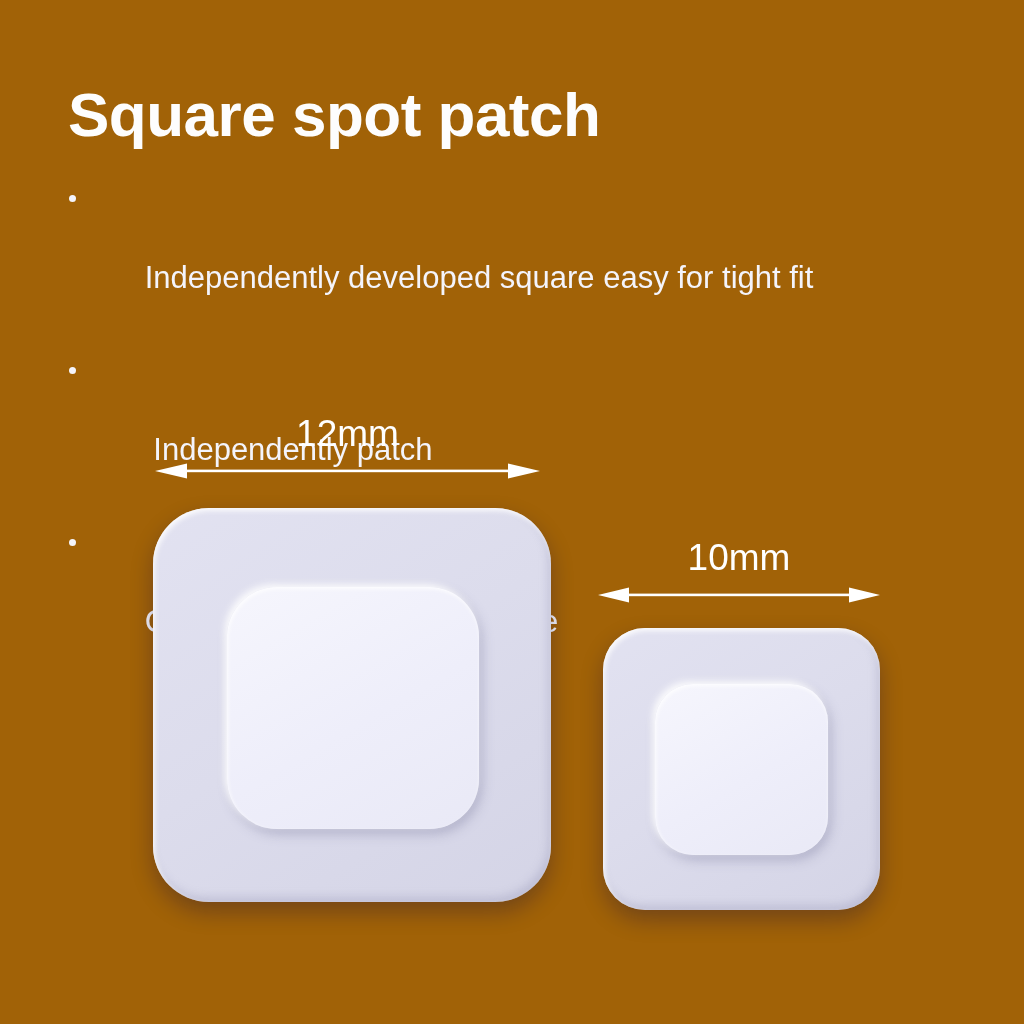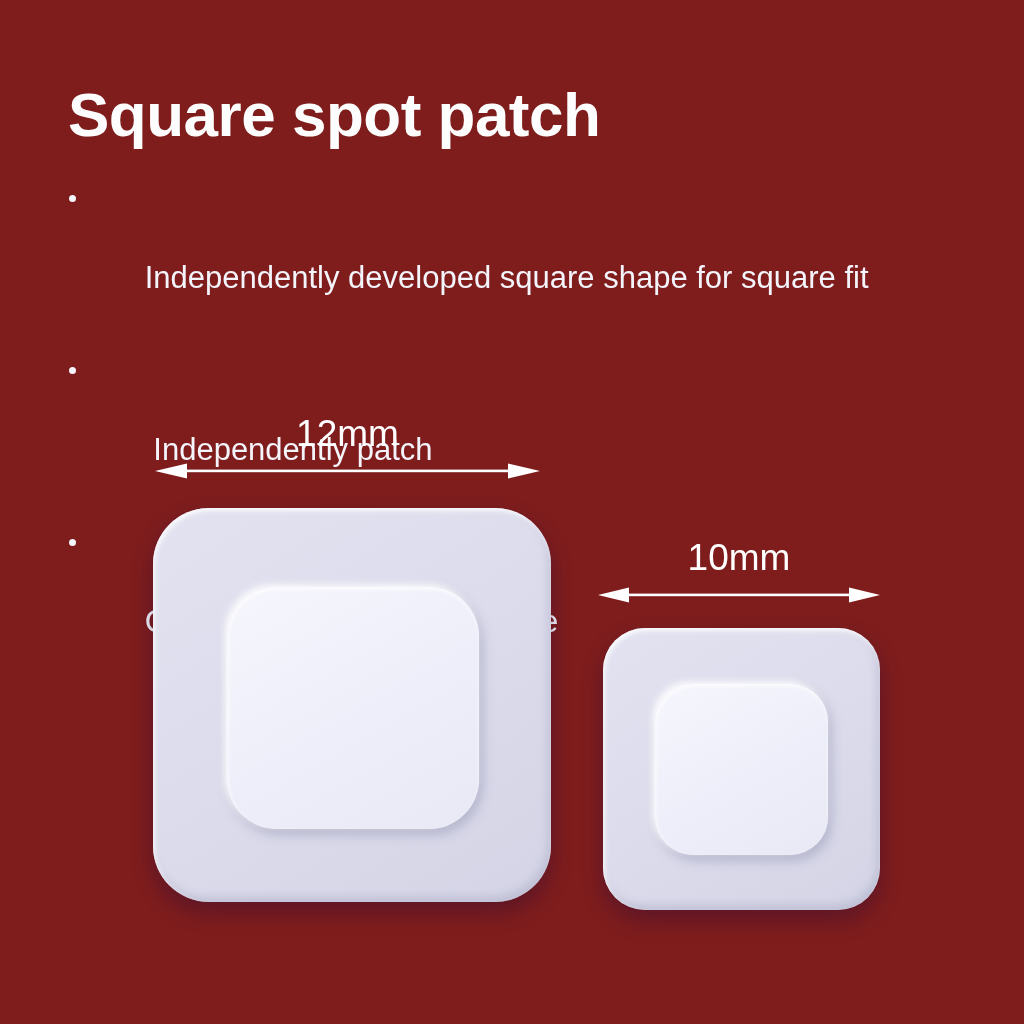--- a/index.html
+++ b/index.html
@@ -144,28 +144,28 @@
     left: 52px;
     top: 56px;
     width: 173px;
     height: 171px;
     border-radius: 38px;
   }
 </style>
 </head>
 <body style="background: rgb(35, 26, 145);">
 
-<div id="infographic" style="background: #7f1d1d;">
+<div id="infographic" style="background: #a16207;">
 
   <h1 class="product-title">Square spot patch</h1>
 
   <ul class="feature-list">
     <li class="feature-item">
       <span class="bullet-dot"></span>
-      <span>Independently developed square shape for square fit</span>
+      <span>Independently developed square easy for tight fit</span>
     </li>
     <li class="feature-item">
       <span class="bullet-dot"></span>
       <span> Independently patch</span>
     </li>
     <li class="feature-item">
       <span class="bullet-dot"></span>
       <span>Comes in 2 sizes for easy use</span>
     </li>
   </ul>

